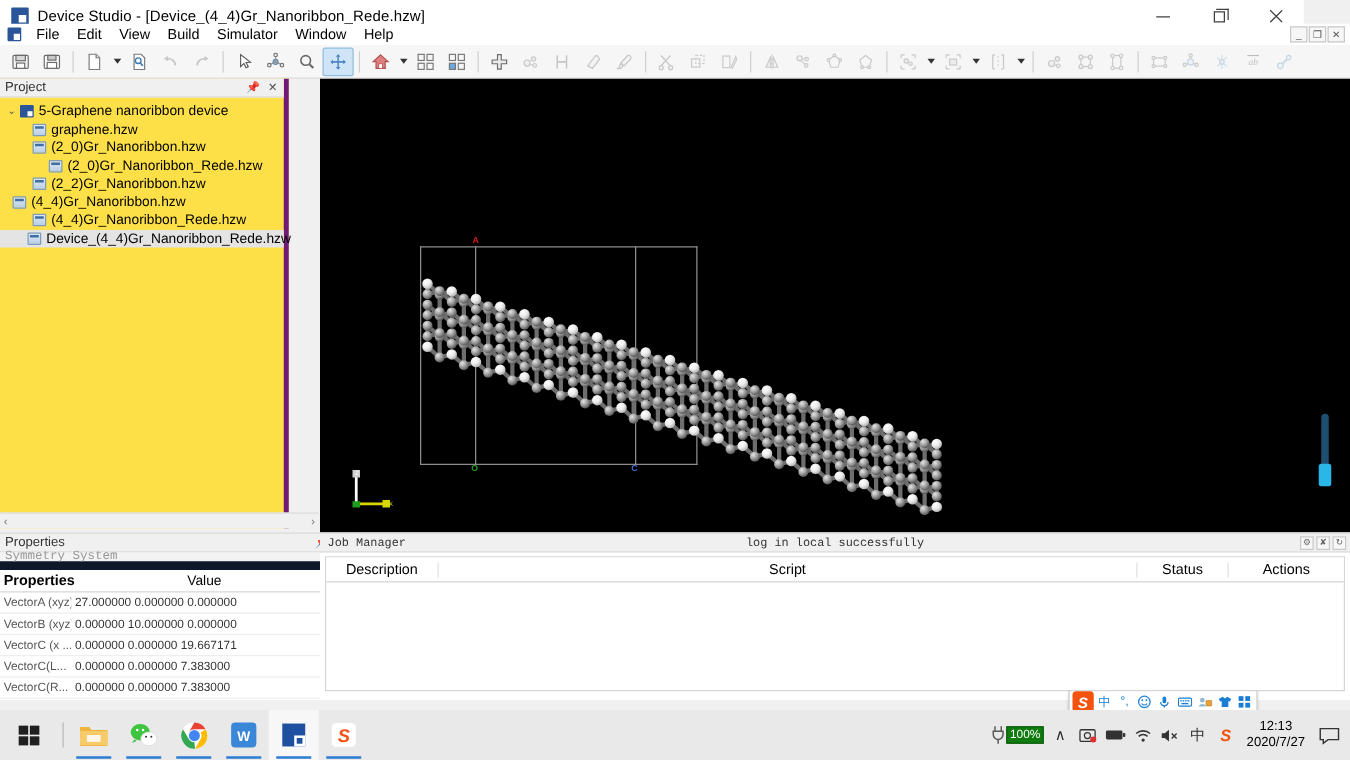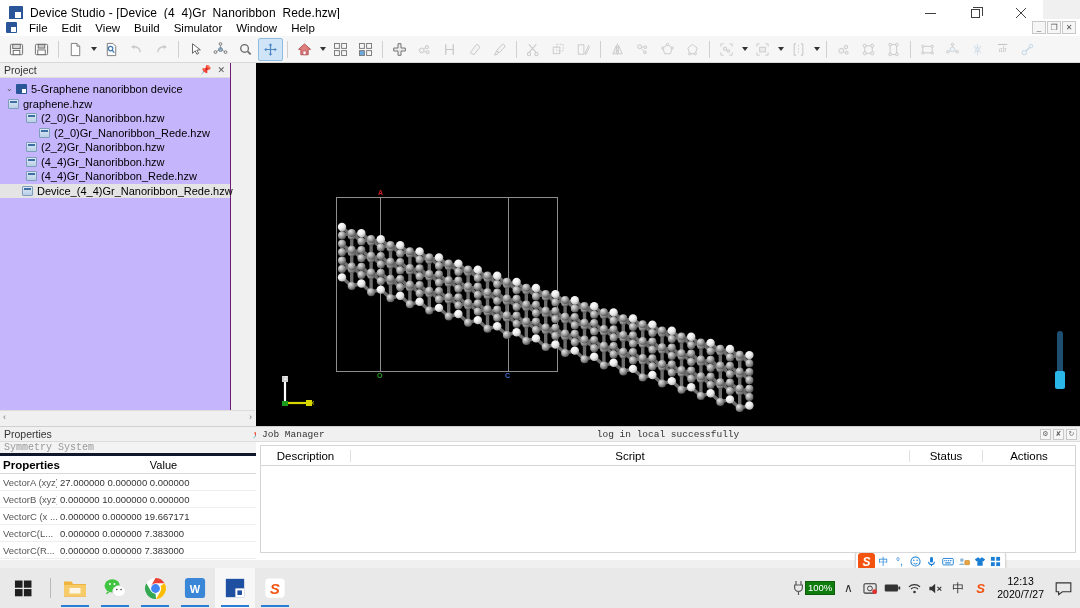--- a/index.html
+++ b/index.html
@@ -67,21 +67,21 @@
   .tb svg{ display:block; }
 
   
   .panel-title{
     height:15px; background:#f0f0f0; display:flex; align-items:center;
     font-size:10.5px; color:#333; padding-left:4px; border-bottom:1px solid #dcdcdc;
   }
   .panel-title .tools{ margin-left:auto; display:flex; gap:6px; padding-right:5px; color:#555; font-size:9px;}
   #project-panel{
     position:absolute; left:0; top:63px; width:231px; height:360px;
-    background:#c4b5fd; border-right:1px solid #701a75;
+    background:#fde047; border-right:4px solid #701a75;
   }
   .tree{ padding:4px 0 0 0; font-size:11px; }
   .tree-row{ display:flex; align-items:center; height:14.5px; padding-left:6px; white-space:nowrap;}
   .tree-row.selected{ background:#e4e4e4; }
   .twisty{ width:10px; font-size:8px; color:#555; flex:none; line-height:1;}
   .node-ico{ width:11px;height:10px;margin-right:4px;flex:none; position:relative;}
   .ico-proj{ background:#2a5699; border-radius:1px;}
   .ico-proj:after{content:"";position:absolute;right:1px;bottom:1px;width:4px;height:4px;background:#fff;}
   .ico-file{
     background:linear-gradient(#dfe9f5,#b9cfe6); border:1px solid #7e9dbd; border-radius:1px;
@@ -93,21 +93,21 @@
     border-top:1px solid #dcdcdc; display:flex; align-items:center; justify-content:space-between;
     padding:0 3px; color:#777; font-size:9px;
   }
 
   
   #props-panel{
     position:absolute; left:0; top:426px; width:283px; height:134px; background:#fff;
     border-right:1px solid #d0d0d0; border-top:1px solid #d0d0d0;
   }
   .combo{
-    height:14px; background:#f3f3f3; border-bottom:3px solid #0f172a;
+    height:14px; background:#f3f3f3; border-bottom:7px solid #0f172a;
     display:flex; align-items:center; padding-left:4px;
     font-family:"Liberation Mono", monospace; font-size:10px; color:#999;
   }
   .combo .car{ margin-left:auto; padding-right:4px; font-size:8px; color:#888;}
   .prop-head{
     display:flex; height:18px; border-bottom:1px solid #d8d8d8; background:#fff; align-items:center;
   }
   .ph-c1{ width:57px; padding-left:3px; font-size:11.5px; font-weight:bold;}
   .ph-c2{ flex:1; text-align:center; font-size:11px; font-weight:normal;}
   .ph-sb{ width:12px; text-align:center; font-size:9px; color:#666; }
@@ -528,37 +528,37 @@
         <span>📌</span>
         <span>✕</span>
       </span>
     </div>
     <div class="tree">
       <div class="tree-row">
         <span class="twisty">⌄</span>
         <span class="node-ico ico-proj"></span>
         <span class="tree-label">5-Graphene nanoribbon device</span>
       </div>
-      <div class="tree-row" style="padding-left:8px">
+      <div class="tree-row" style="padding-left:26px">
         <span class="node-ico ico-file"></span>
         <span class="tree-label">graphene.hzw</span>
       </div>
       <div class="tree-row" style="padding-left:26px">
         <span class="node-ico ico-file"></span>
         <span class="tree-label">(2_0)Gr_Nanoribbon.hzw</span>
       </div>
       <div class="tree-row" style="padding-left:39px">
         <span class="node-ico ico-file"></span>
         <span class="tree-label">(2_0)Gr_Nanoribbon_Rede.hzw</span>
       </div>
       <div class="tree-row" style="padding-left:26px">
         <span class="node-ico ico-file"></span>
         <span class="tree-label">(2_2)Gr_Nanoribbon.hzw</span>
       </div>
-      <div class="tree-row" style="padding-left:26px">
+      <div class="tree-row" style="padding-left:10px">
         <span class="node-ico ico-file"></span>
         <span class="tree-label">(4_4)Gr_Nanoribbon.hzw</span>
       </div>
       <div class="tree-row" style="padding-left:26px">
         <span class="node-ico ico-file"></span>
         <span class="tree-label">(4_4)Gr_Nanoribbon_Rede.hzw</span>
       </div>
       <div class="tree-row selected" style="padding-left:22px">
         <span class="node-ico ico-file"></span>
         <span class="tree-label">Device_(4_4)Gr_Nanoribbon_Rede.hzw</span>

